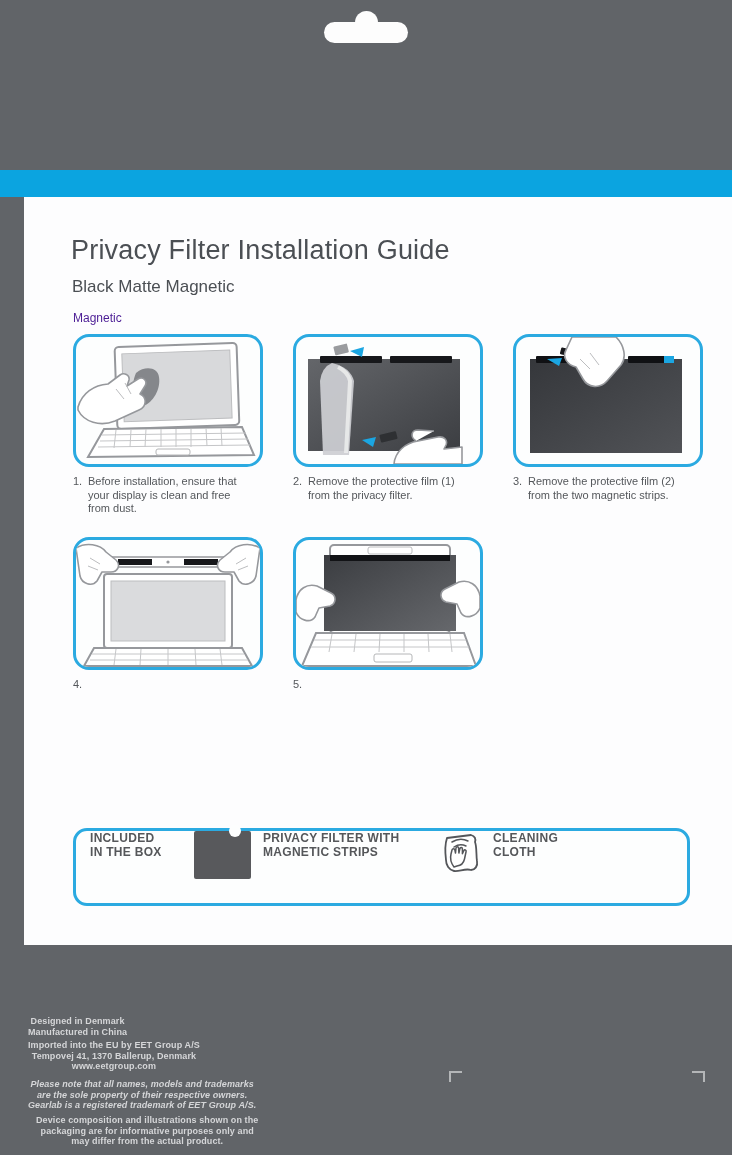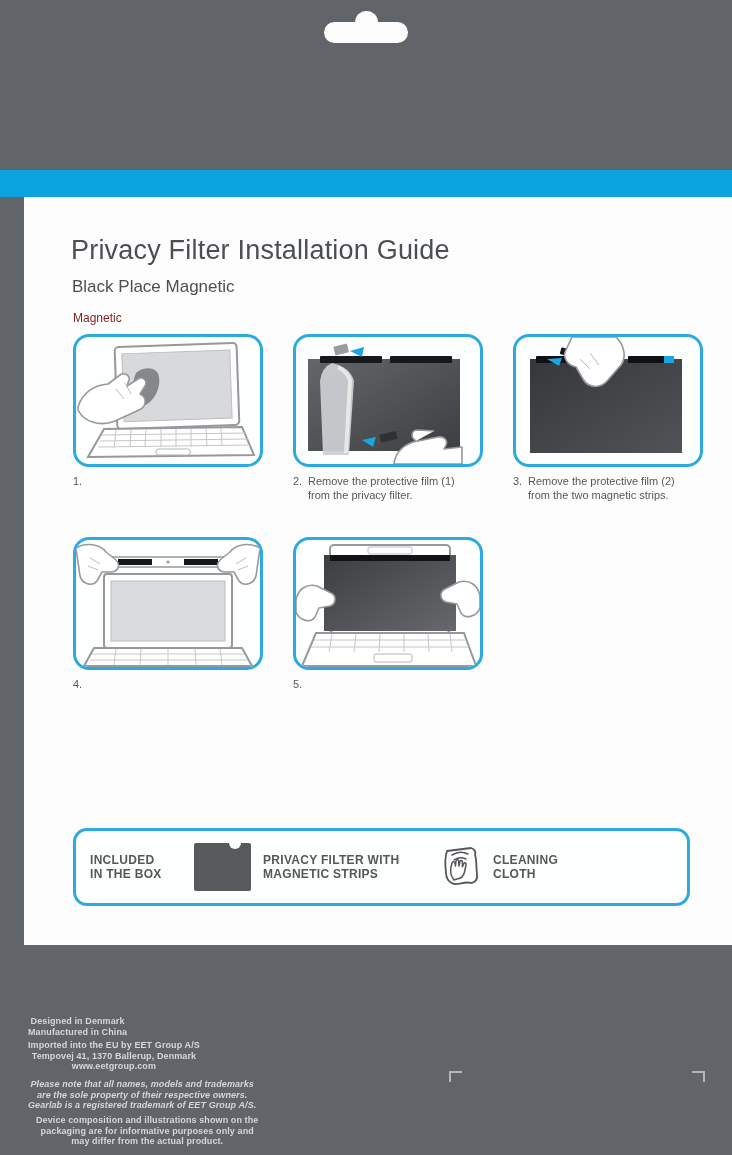--- a/index.html
+++ b/index.html
@@ -15,40 +15,40 @@
             border-radius:50%; background:#fdfdfd; }
 
   
   .accent-bar { position:absolute; left:0; top:170px; width:732px; height:27px; background:#0ba4e0; }
 
   
   .panel { position:absolute; left:24px; top:197px; width:721px; height:748px; background:#fdfdfe; }
 
   .title { position:absolute; left:47px; top:38px; font-size:27px; color:#4b4f54; letter-spacing:0.2px; }
   .subtitle { position:absolute; left:48px; top:80px; font-size:17px; color:#4b4f54; }
-  .section-label { position:absolute; left:49px; top:114px; font-size:12px; color:#7f1d1d; }
+  .section-label { position:absolute; left:49px; top:114px; font-size:12px; color:#4c1d95; }
 
   .step { position:absolute; width:192px; }
   .step-box { width:190px; height:133px; border:3px solid #2baae1; border-radius:16px;
               background:#fdfefe; overflow:hidden; }
   .step-box svg { display:block; margin:0 auto; }
   .step-caption { display:flex; margin-top:8px; font-size:11px; line-height:13.5px; color:#54575b; }
   .step-num { width:15px; flex:0 0 15px; }
   .step-text { white-space:pre-line; }
 
   .pos-1 { left:49px;  top:137px; }
   .pos-2 { left:269px; top:137px; }
   .pos-3 { left:489px; top:137px; }
   .pos-4 { left:49px;  top:340px; }
   .pos-5 { left:269px; top:340px; }
 
   
   .included-box { position:absolute; left:49px; top:631px; width:617px; height:78px;
                   border:3px solid #2baae1; border-radius:14px; background:#fdfefe;
-                  display:flex; align-items:center; }
+                  display:flex; align-items:flex-start; }
   .inc-label { font-size:12px; font-weight:bold; line-height:14px; color:#55575a;
                white-space:pre-line; letter-spacing:0.3px; }
   .inc-title { margin-left:14px; width:100px; }
   .filter-chip { position:relative; margin-left:4px; width:57px; height:48px;
                  background:#58595c; border-radius:2px; flex:0 0 57px; }
   .filter-chip::after { content:""; position:absolute; right:10px; top:-6px; width:12px; height:12px;
                  border-radius:50%; background:#fdfefe; }
   .inc-filter-label { margin-left:12px; width:150px; }
   .cloth-wrap { margin-left:24px; width:46px; height:46px; flex:0 0 46px; }
   .inc-cloth-label { margin-left:10px; }
@@ -67,21 +67,21 @@
 <body>
 
 <div class="sheet">
 
   <div class="hanger"></div>
   <div class="accent-bar"></div>
 
   <div class="panel">
 
     <div class="title">Privacy Filter Installation Guide</div>
-    <div class="subtitle">Black Place Magnetic</div>
+    <div class="subtitle">Black Matte Magnetic</div>
     <div class="section-label">Magnetic</div>
 
     <div class="step pos-1">
       <div class="step-box">
         <svg viewBox="0 0 184 127" width="184" height="127">
           <g transform="rotate(-2 100 50)">
             <rect x="40" y="8" width="122" height="82" rx="4" fill="#fff" stroke="#96989c" stroke-width="2"></rect>
             <rect x="47" y="15" width="108" height="68" fill="#d8d9db" stroke="#bcbdbf" stroke-width="1"></rect>
           </g>
           <path d="M28 92 L166 90 L178 118 L12 120 Z" fill="#fff" stroke="#96989c" stroke-width="2"></path>
@@ -99,20 +99,23 @@
               <line x1="145" y1="91" x2="146" y2="109"></line>
           </g>
           <rect x="80" y="112" width="34" height="6" rx="2" fill="#fff" stroke="#b5b6b8"></rect>
           <path d="M60 36 c10 -8 22 -5 23 4 c2 12 -6 26 -16 29 c-8 -6 -13 -20 -7 -33 z" fill="#85878b"></path>
           <path d="M2 70 C6 56 18 48 32 47 l12 -9 c4 -3 10 0 9 5 l-2 6 11 -7 c5 -3 10 2 7 7 l-5 8 c7 3 7 13 -1 16 l-24 11 c-15 6 -31 1 -37 -11 z" fill="#fff" stroke="#96989c" stroke-width="1.6" stroke-linejoin="round"></path>
           <path d="M40 52 l8 10 M49 46 l6 11" stroke="#bcbdbf" stroke-width="1" fill="none"></path>
         </svg>
       </div>
       <div class="step-caption">
         <span class="step-num">1.</span>
+        <span class="step-text">Before installation, ensure that
+your display is clean and free
+from dust.</span>
       </div>
     </div>
 
     <div class="step pos-2">
       <div class="step-box">
         <svg viewBox="0 0 184 127" width="184" height="127">
           <defs>
             <linearGradient id="g2" x1="0" y1="0" x2="1" y2="1">
               <stop offset="0" stop-color="#64666a"></stop>
                 <stop offset="1" stop-color="#3c3e42"></stop>

